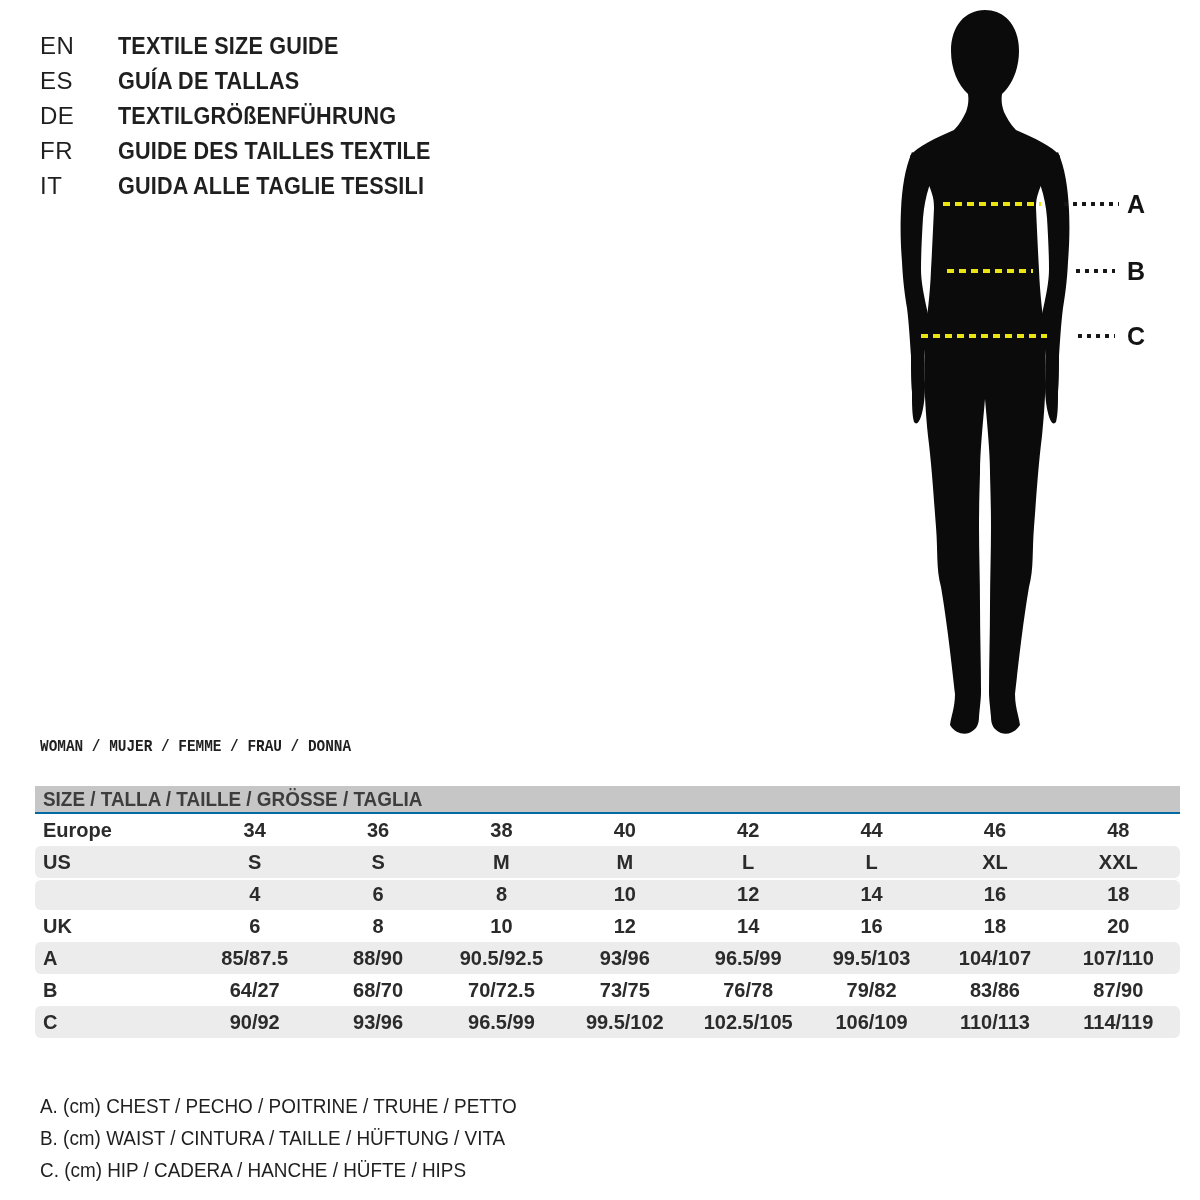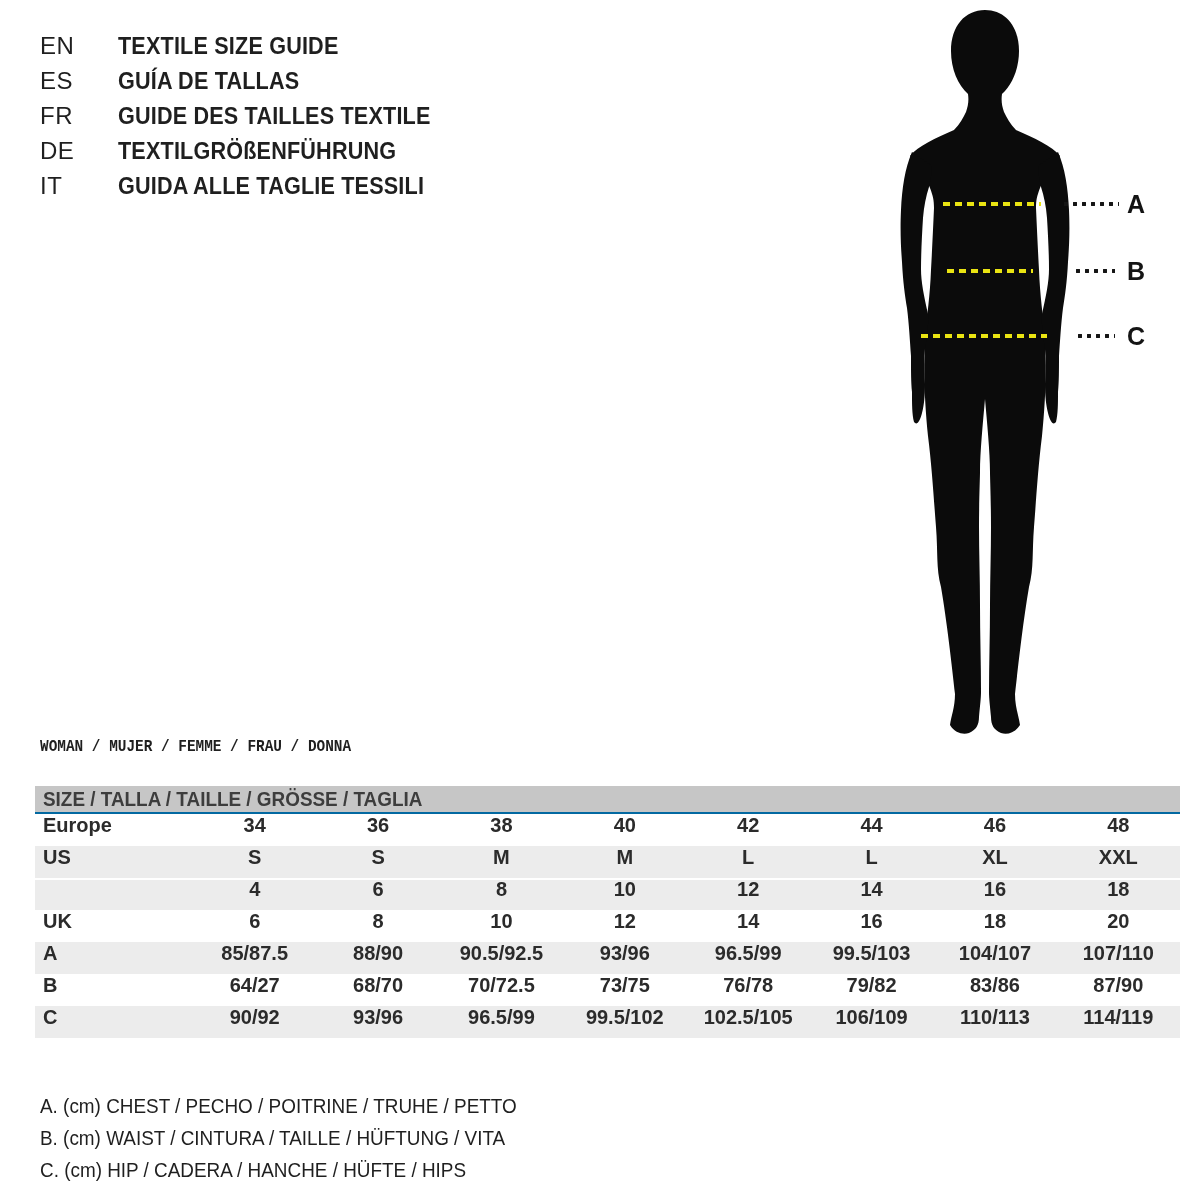--- a/index.html
+++ b/index.html
@@ -33,22 +33,22 @@
   .measure-label{position:absolute;font-weight:bold;font-size:25px;color:#141414;}
 
   
   .section-title{position:absolute;left:40px;top:738px;font-weight:bold;font-size:16px;font-family:Liberation Mono, monospace;}
 
   
   .size-table{position:absolute;left:35px;top:786px;width:1145px;}
   .table-header{height:28px;background:var(--header-bg);border-bottom:2px solid #0369a1;
     box-sizing:border-box;display:flex;align-items:center;padding-left:8px;
     font-weight:bold;font-size:21px;color:#3d3d3d;}
-  .t-row{display:flex;height:32px;font-weight:bold;font-size:20px;color:#2b2b2b;}
-  .t-row.shaded{background:var(--row-bg);}
+  .t-row{display:flex;height:32px;align-items:center;font-weight:bold;font-size:20px;color:#2b2b2b;}
+  .t-row.shaded{background:var(--row-bg);border-radius:6px;}
   .t-row.sep{box-shadow:inset 0 2px 0 #ffffff;}
   .t-label{width:158px;padding-left:8px;box-sizing:border-box;}
   .t-cell{flex:1;text-align:center;}
 
   
   .legend{position:absolute;left:40px;top:1094px;}
   .legend-line{height:32px;display:flex;font-weight:normal;font-size:21px;}
 </style>
 </head>
 <body>
@@ -58,26 +58,26 @@
   <div class="lang-list" id="lang-list">
       <div class="lang-row">
         <span class="lang-code">EN</span>
         <span class="lang-label cond">TEXTILE SIZE GUIDE</span>
       </div>
       <div class="lang-row">
         <span class="lang-code">ES</span>
         <span class="lang-label cond">GUÍA DE TALLAS</span>
       </div>
       <div class="lang-row">
+        <span class="lang-code">DE</span>
+        <span class="lang-label cond">TEXTILGRÖßENFÜHRUNG</span>
+      </div>
+      <div class="lang-row">
         <span class="lang-code">FR</span>
         <span class="lang-label cond">GUIDE DES TAILLES TEXTILE</span>
-      </div>
-      <div class="lang-row">
-        <span class="lang-code">DE</span>
-        <span class="lang-label cond">TEXTILGRÖßENFÜHRUNG</span>
       </div>
       <div class="lang-row">
         <span class="lang-code">IT</span>
         <span class="lang-label cond">GUIDA ALLE TAGLIE TESSILI</span>
       </div>
     </div>
 
   <div class="figure-area">
     <svg class="sil-svg" viewBox="0 0 200 732" aria-hidden="true">
       <g fill="#0b0b0b">

